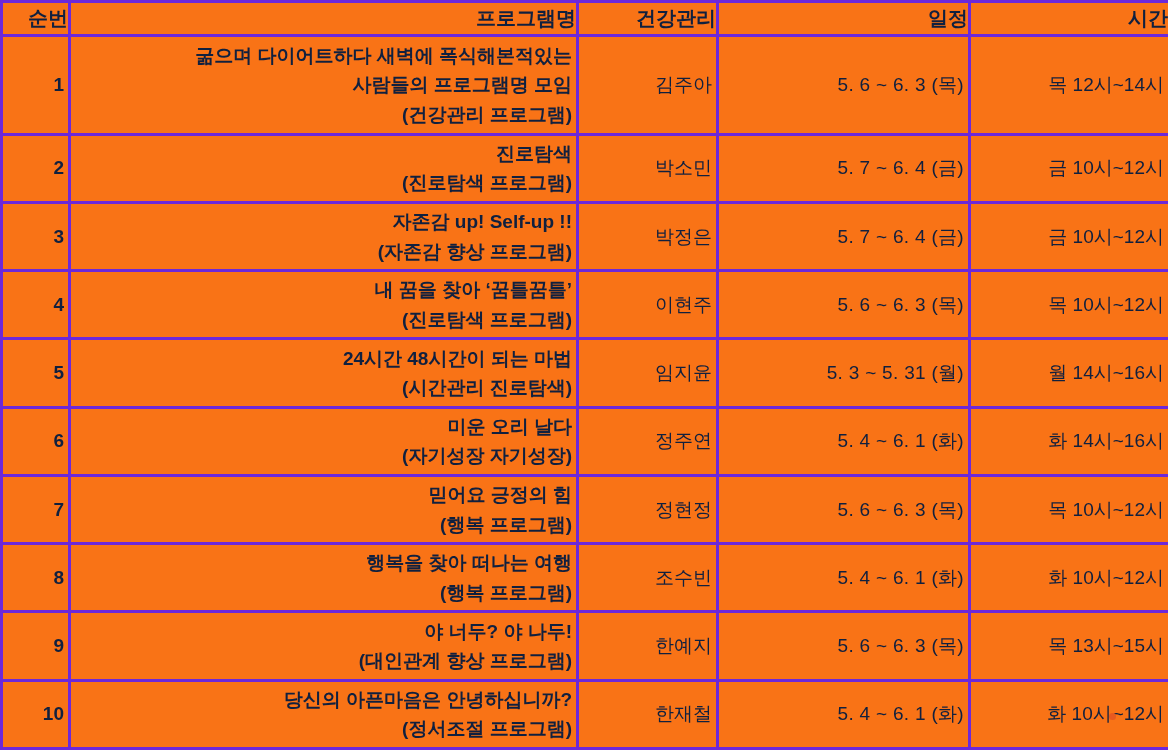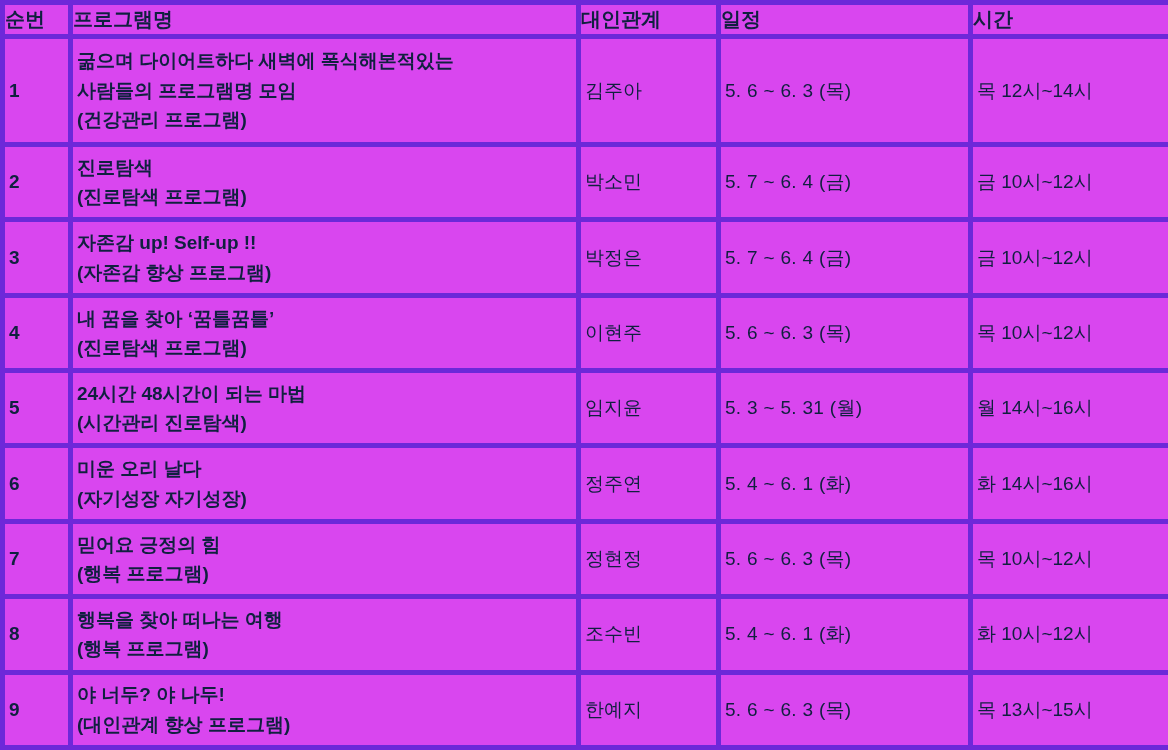--- a/index.html
+++ b/index.html
@@ -19,24 +19,24 @@
     box-sizing: border-box;
   }
   table.program-table {
     border-collapse: collapse;
     width: 1168px;
     height: 750px;
     table-layout: fixed;
   }
   table.program-table th,
   table.program-table td {
-    border: 5px solid #6d28d9;
-    background: #d946ef;
+    border: 3px solid #6d28d9;
+    background: #f97316;
     color: #10203f;
-    text-align: left;
+    text-align: right;
     vertical-align: middle;
     font-size: 19px;
     padding: 2px 4px;
     box-sizing: border-box;
   }
   table.program-table thead th {
     font-weight: bold;
     font-size: 20px;
     height: 34px;
     padding: 0;
@@ -87,21 +87,21 @@
       <col class="c-no">
       <col class="c-name">
       <col class="c-leader">
       <col class="c-sched">
       <col class="c-time">
     </colgroup>
     <thead>
       <tr>
         <th>순번</th>
         <th>프로그램명</th>
-        <th>대인관계</th>
+        <th>건강관리</th>
         <th>일정</th>
         <th>시간</th>
       </tr>
     </thead>
     <tbody>
       <tr class="row-h3">
         <td class="no-cell">1</td>
         <td class="name-cell">
           <span class="title-line">굶으며 다이어트하다 새벽에 폭식해본적있는</span>
           <span class="title-line">사람들의 프로그램명 모임</span>
@@ -193,15 +193,25 @@
         <td class="no-cell">9</td>
         <td class="name-cell">
           <span class="title-line">야 너두? 야 나두!</span>
           <span class="sub-line">(대인관계 향상 프로그램)</span>
         </td>
         <td class="leader-cell">한예지</td>
         <td class="sched-cell">5. 6 ~ 6. 3 (목)</td>
         <td class="time-cell">목 13시~15시</td>
       </tr>
 
+      <tr class="row-h2">
+        <td class="no-cell">10</td>
+        <td class="name-cell">
+          <span class="title-line">당신의 아픈마음은 안녕하십니까?</span>
+          <span class="sub-line">(정서조절 프로그램)</span>
+        </td>
+        <td class="leader-cell">한재철</td>
+        <td class="sched-cell">5. 4 ~ 6. 1 (화)</td>
+        <td class="time-cell"><span>화 10시</span><span class="dot-mark"></span><span>~12시</span></td>
+      </tr>
     </tbody>
   </table>
 </div>
 
 </body></html>

